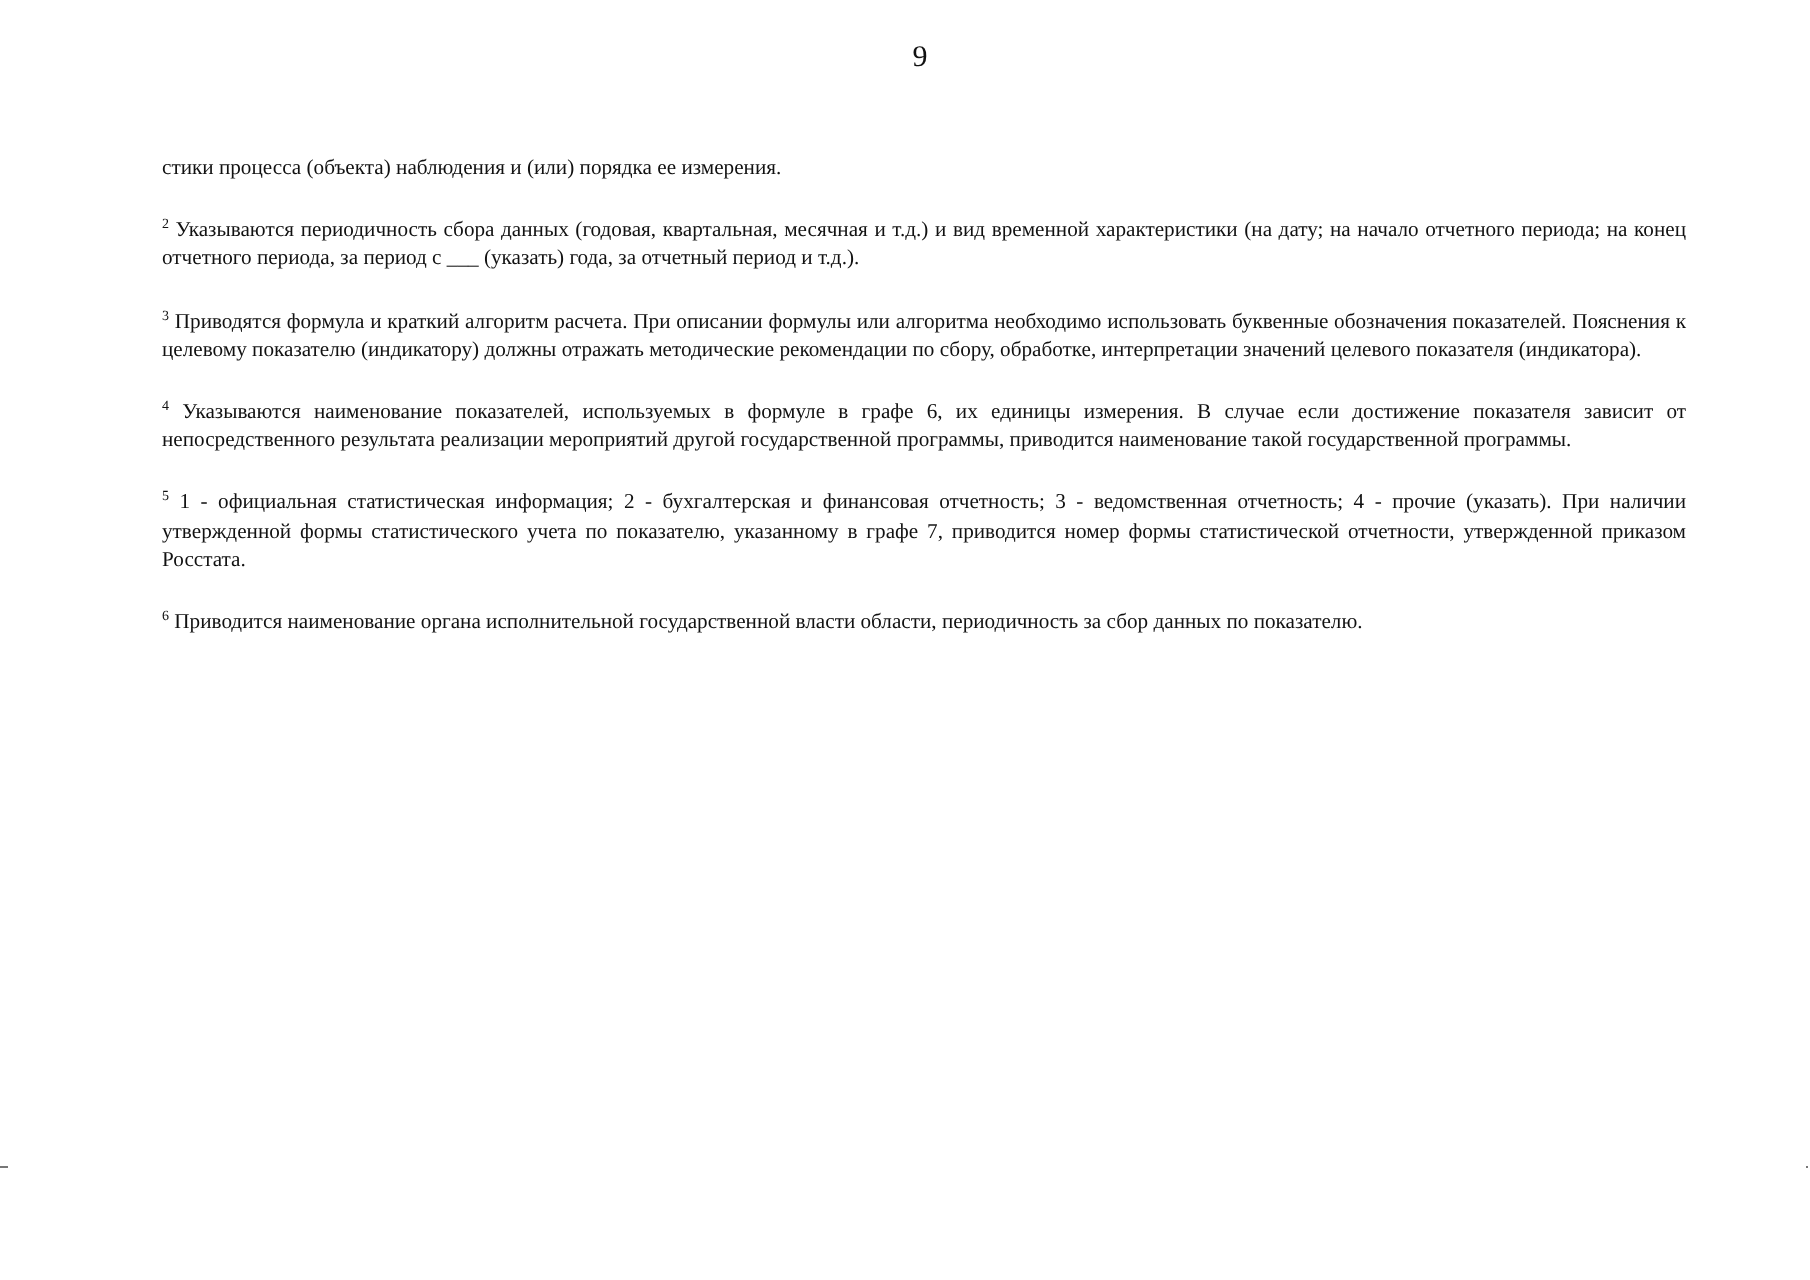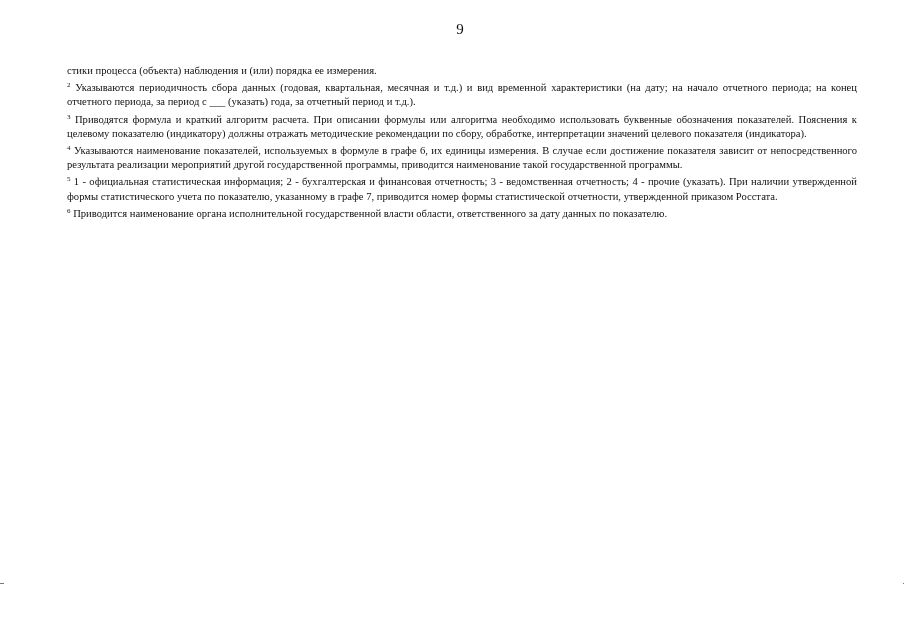--- a/index.html
+++ b/index.html
@@ -2,33 +2,33 @@
 <html><head>
 <meta charset="utf-8">
 <style>
   html, body { margin: 0; padding: 0; background: #ffffff; }
   body { width: 905px; height: 640px; position: relative; overflow: hidden;
          font-family: "Liberation Serif", "DejaVu Serif", serif; color: #111; }
   .page-number { position: absolute; top: 21px; left: 0; width: 920px; text-align: center;
                  font-size: 15px; }
   .footnotes { position: absolute; top: 61px; left: 64px; width: 796px;
                font-size: 10.6px; line-height: 14.2px; text-align: justify; }
-  .fn { margin: 3px; }
+  .fn { margin: 17px; }
   sup { font-size: 7px; vertical-align: 4px; line-height: 0; }
   .mark-left { position: absolute; left: 0; top: 583px; width: 4px; height: 1px; background: #777; }
   .mark-right { position: absolute; left: 903px; top: 583px; width: 1px; height: 1px; background: #777; }
 </style>
 </head>
 <body>
 
 <div class="page-number">9</div>
 
 <div class="footnotes">
   <p class="fn">стики процесса (объекта) наблюдения и (или) порядка ее измерения.</p>
   <p class="fn"><sup>2</sup><span> Указываются периодичность сбора данных (годовая, квартальная, месячная и т.д.) и вид временной характеристики (на дату; на начало отчетного периода; на конец отчетного периода, за период с ___ (указать) года, за отчетный период и т.д.).</span></p>
   <p class="fn"><sup>3</sup><span> Приводятся формула и краткий алгоритм расчета. При описании формулы или алгоритма необходимо использовать буквенные обозначения показателей. Пояснения к целевому показателю (индикатору) должны отражать методические рекомендации по сбору, обработке, интерпретации значений целевого показателя (индикатора).</span></p>
   <p class="fn"><sup>4</sup><span> Указываются наименование показателей, используемых в формуле в графе 6, их единицы измерения. В случае если достижение показателя зависит от непосредственного результата реализации мероприятий другой государственной программы, приводится наименование такой государственной программы.</span></p>
   <p class="fn"><sup>5</sup><span> 1 - официальная статистическая информация; 2 - бухгалтерская и финансовая отчетность; 3 - ведомственная отчетность; 4 - прочие (указать). При наличии утвержденной формы статистического учета по показателю, указанному в графе 7, приводится номер формы статистической отчетности, утвержденной приказом Росстата.</span></p>
-  <p class="fn"><sup>6</sup><span> Приводится наименование органа исполнительной государственной власти области, ответственного за дату данных по показателю.</span></p>
+  <p class="fn"><sup>6</sup><span> Приводится наименование органа исполнительной государственной власти области, периодичность за сбор данных по показателю.</span></p>
 </div>
 
 <div class="mark-left"></div>
 <div class="mark-right"></div>
 
 </body></html>

